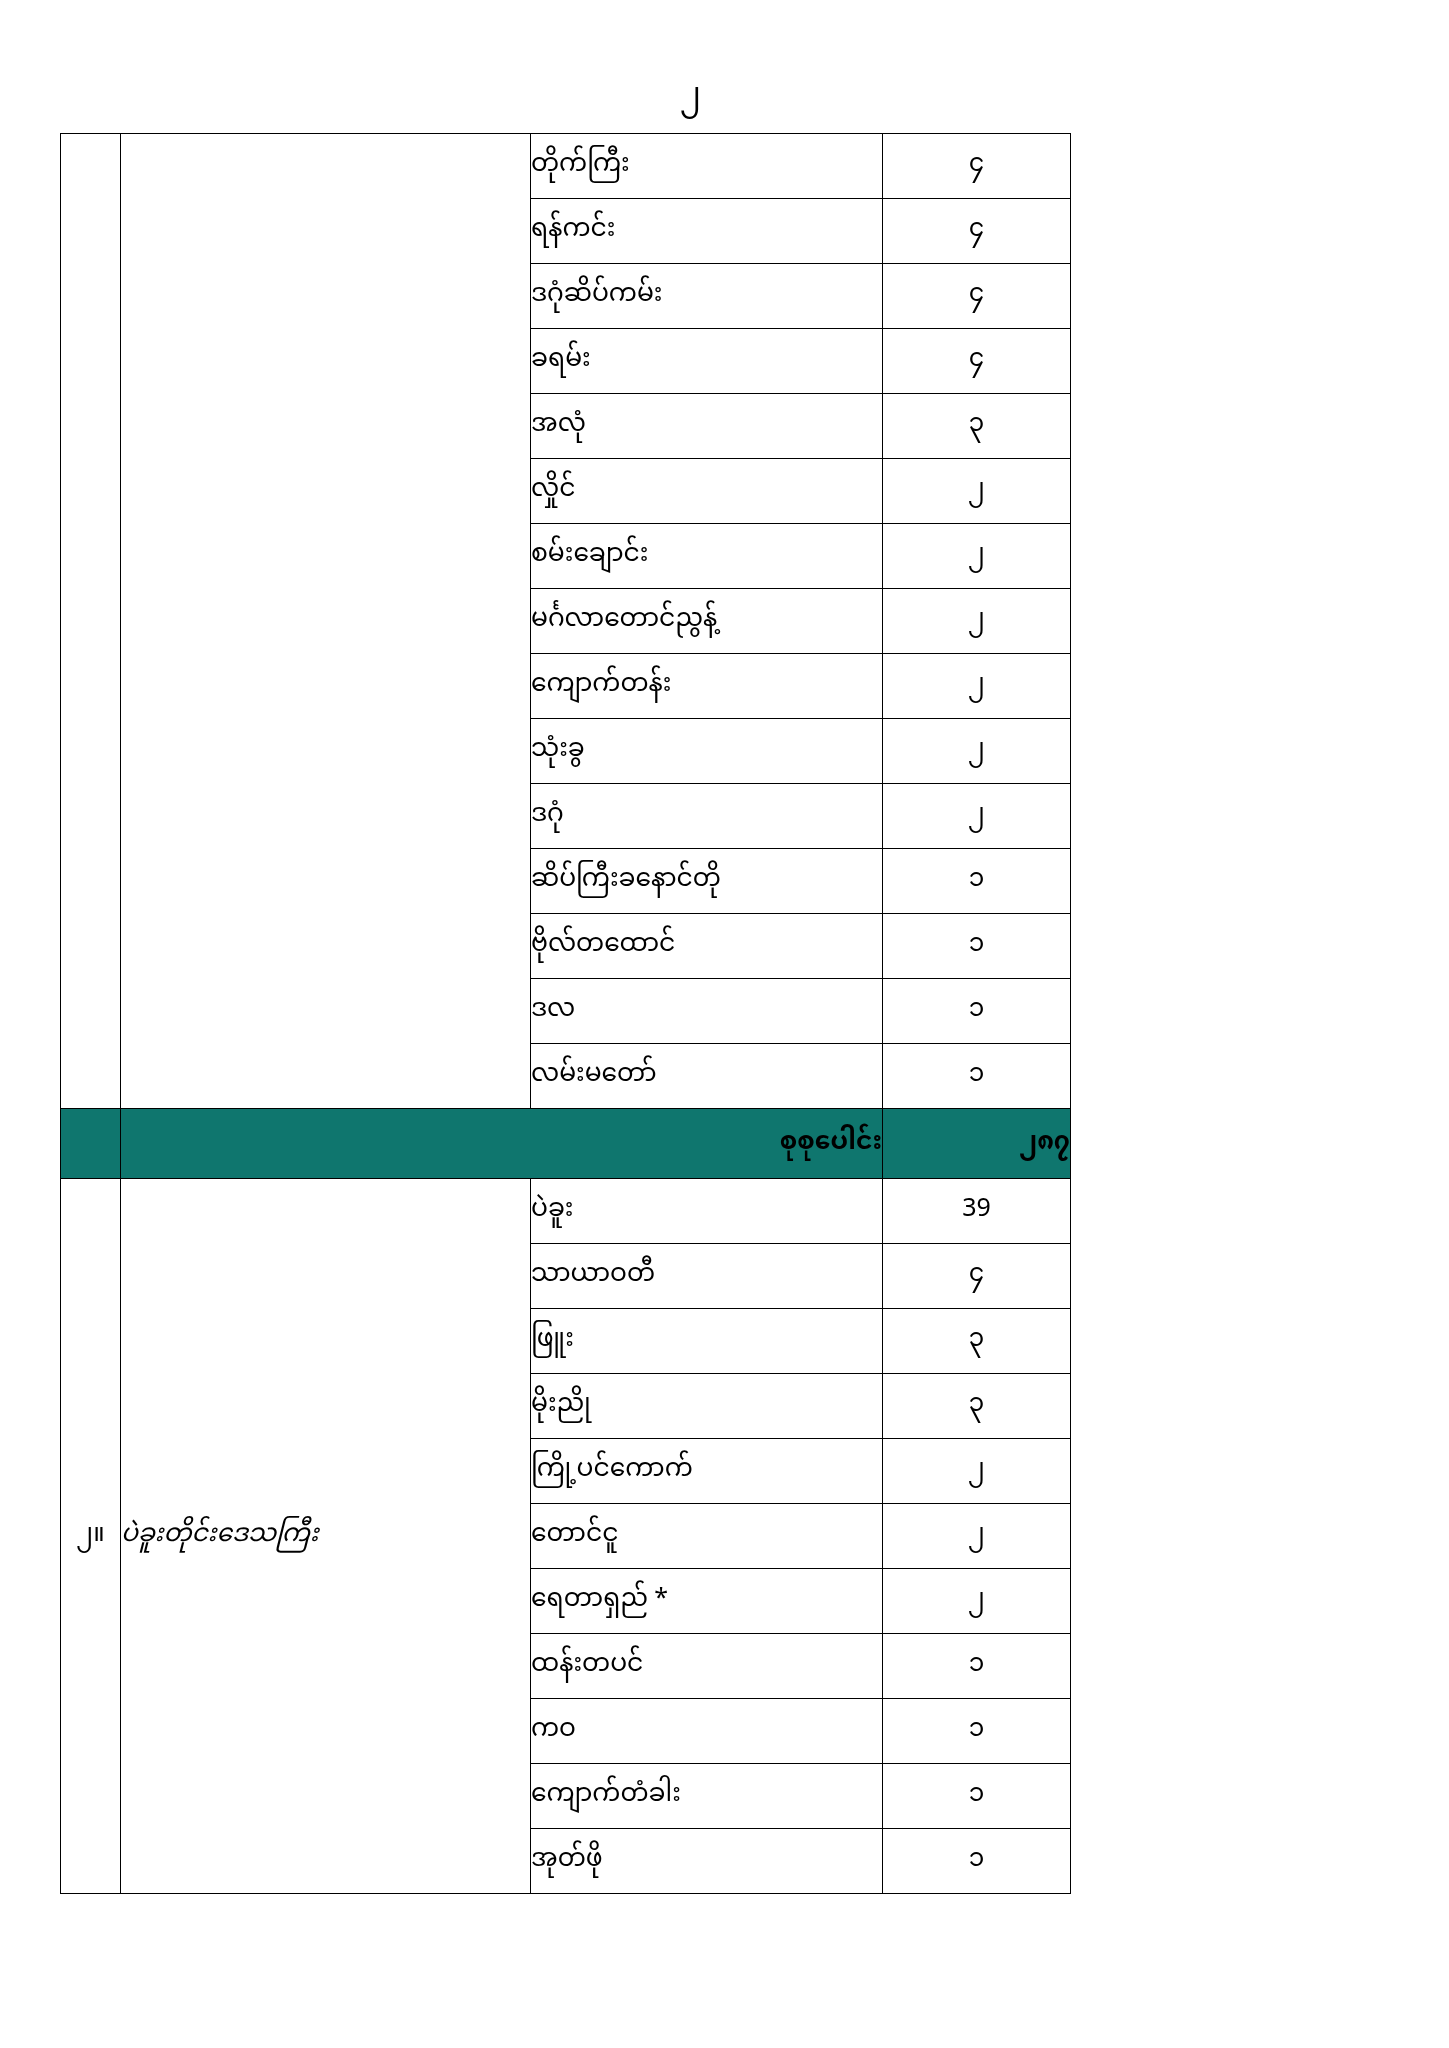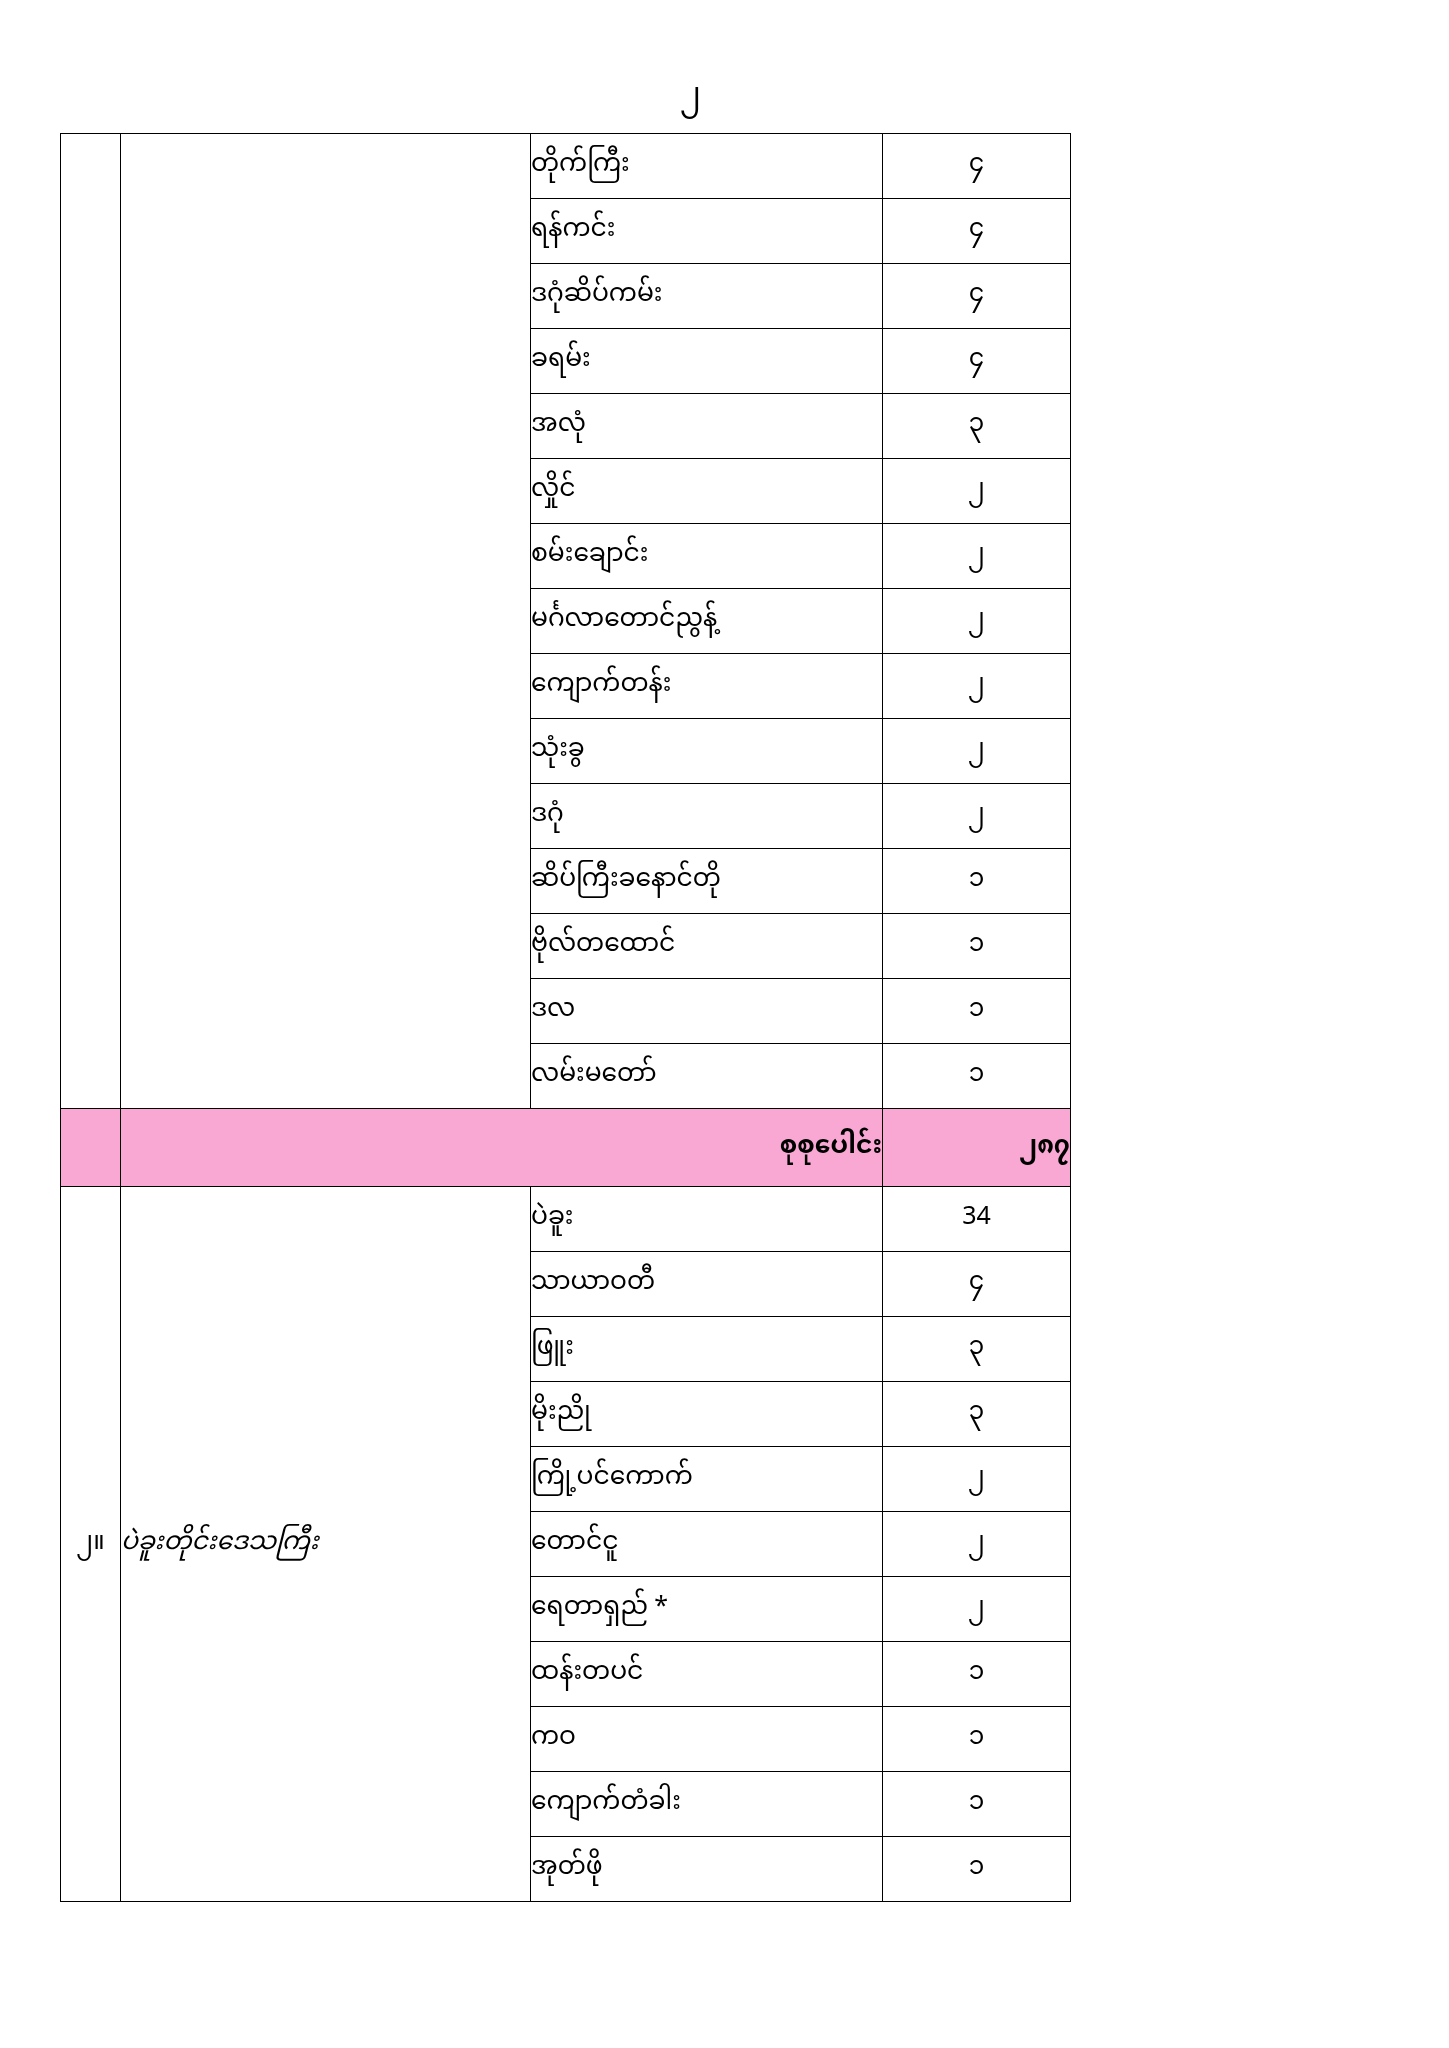--- a/index.html
+++ b/index.html
@@ -70,22 +70,22 @@
     font-style: italic;
   }
   td.township {
     text-align: left;
     padding-left: 14px;
   }
   td.count {
     text-align: center;
   }
   tr.total td {
-    background: #f9a8d4;
-    height: 78px;
+    background: #0f766e;
+    height: 70px;
   }
   td.total-label {
     text-align: right;
     padding-right: 22px;
     font-weight: bold;
   }
   td.total-count {
     text-align: right;
     font-weight: bold;
   }
@@ -177,21 +177,21 @@
         </tr>
         <tr class="total">
           <td></td>
           <td class="total-label" colspan="2">စုစုပေါင်း</td>
           <td class="total-count">၂၈၇</td>
         </tr>
         <tr>
           <td class="no" rowspan="11" style="vertical-align: middle; padding-bottom: 0px;">၂။</td>
           <td class="region" rowspan="11" style="vertical-align: middle; padding-bottom: 0px;">ပဲခူးတိုင်းဒေသကြီး</td>
           <td class="township">ပဲခူး</td>
-          <td class="count">34</td>
+          <td class="count">39</td>
         </tr>
         <tr>
           <td class="township">သာယာဝတီ</td>
           <td class="count">၄</td>
         </tr>
         <tr>
           <td class="township">ဖြူး</td>
           <td class="count">၃</td>
         </tr>
         <tr>

